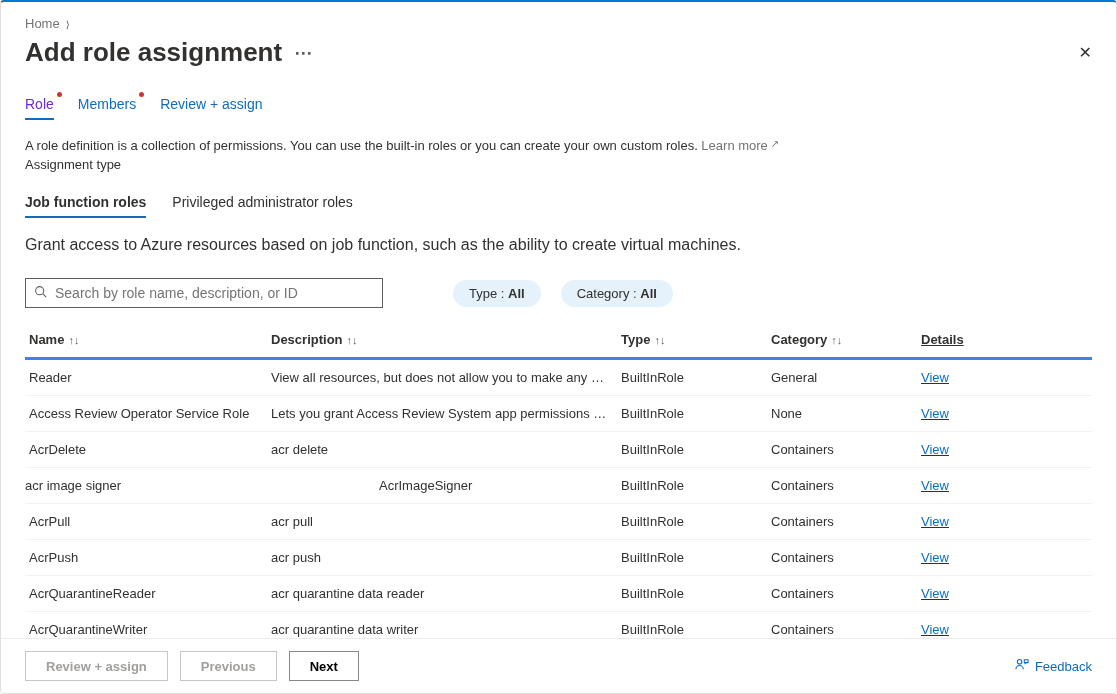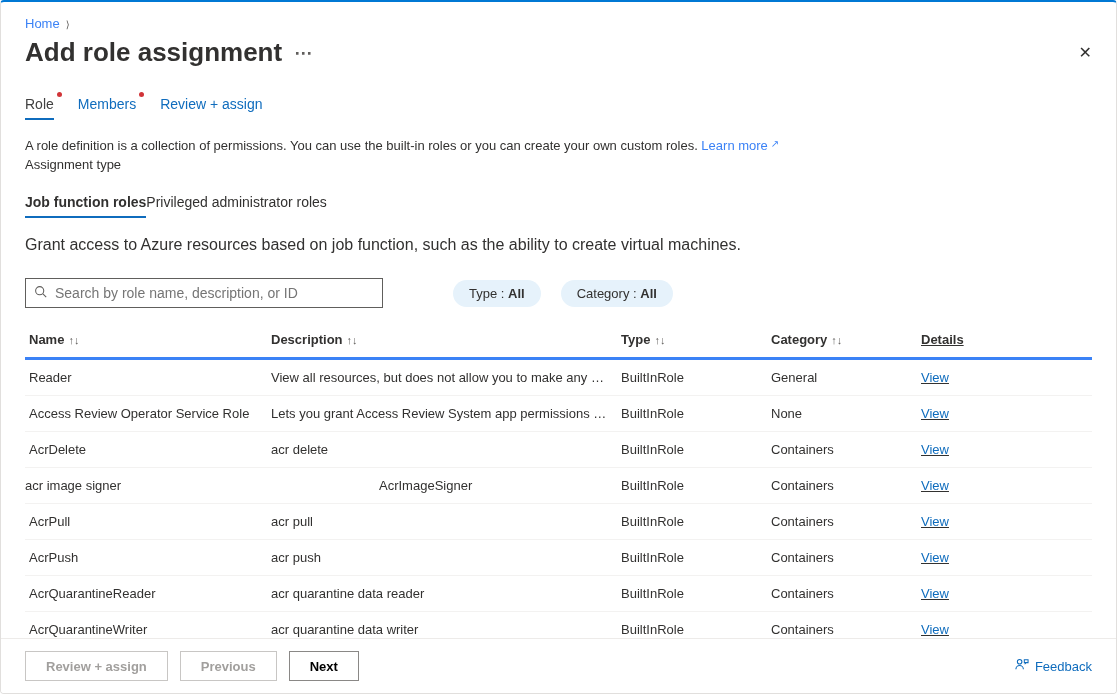--- a/index.html
+++ b/index.html
@@ -65,21 +65,21 @@
     border-bottom: 0;
   }
   .tab {
     padding: 6px 0 8px;
     font-size: 14px;
     color: #0f6cbd;
     cursor: pointer;
     position: relative;
   }
   .tab.active {
-    color: #404040;
+    color: #6d28d9;
     font-weight: 400;
   }
   .tab.active::after {
     content: "";
     position: absolute;
     left: 0; right: 0; bottom: 0;
     height: 2px;
     background: #0f6cbd;
   }
   .tab .dot {
@@ -88,26 +88,27 @@
     width: 5px; height: 5px;
     border-radius: 50%;
     background: #d13438;
   }
 
   .desc {
     margin-top: 18px;
     font-size: 13px;
     color: #323130;
   }
-  .link { color:#3b82f6; cursor:pointer; }
+  .link { color:#737373; cursor:pointer; }
   .ext-icon { font-size:10px; vertical-align: top; margin-left:3px;}
   .subline { margin-top: 4px; font-size:13px; }
 
   .subtabs {
     display: flex;
+    gap: 26px;
     margin-top: 22px;
   }
   .subtab {
     font-size: 14px;
     padding: 0 0 8px;
     cursor: pointer;
     color: #323130;
     position: relative;
   }
   .subtab.active {

